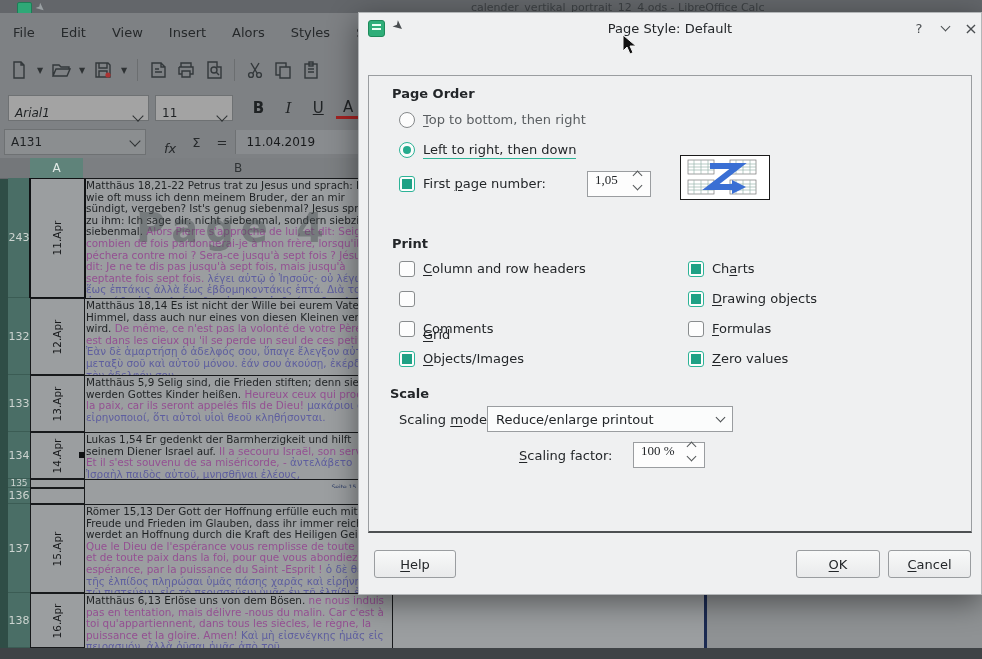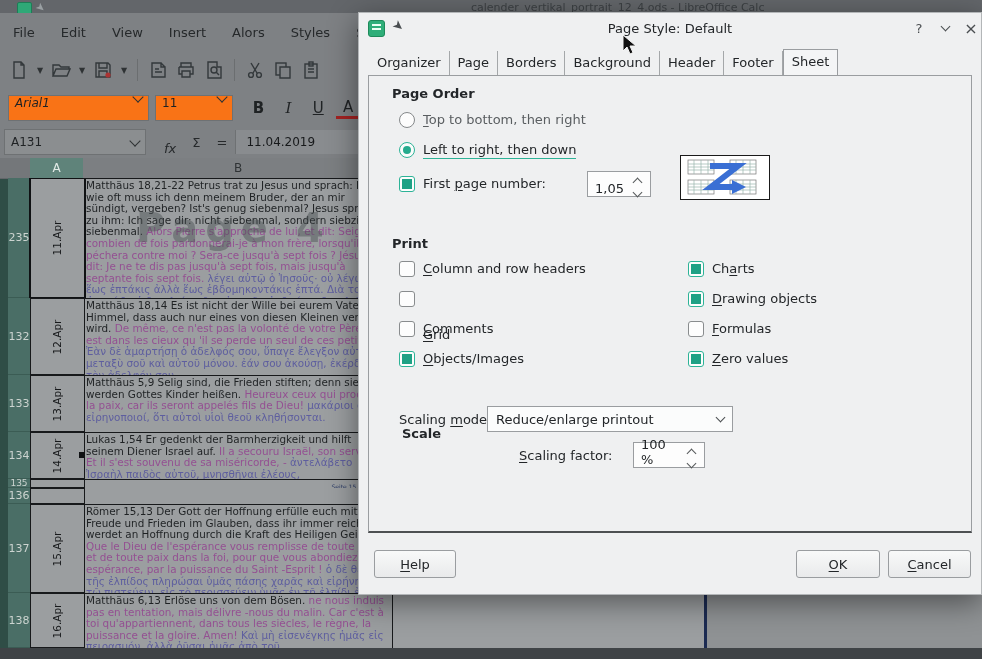--- a/index.html
+++ b/index.html
@@ -13,21 +13,21 @@
   #win-appicon{left:17px;top:2px;width:13px;height:12px;background:#2fa877;border-radius:2px;border:1px solid #1d7d56;}
   #win-pin{left:36px;top:1px;color:#9aa0a3;font-size:11px;transform:rotate(40deg);}
   #menubar{left:0;top:16px;width:360px;height:32px;display:flex;align-items:center;}
   .menu-item{padding:0 13px;font-size:13px;color:#26292b;}
   #toolbar1{left:6px;top:52px;width:352px;height:36px;display:flex;align-items:center;gap:2px;}
   .tbtn{width:26px;height:26px;display:flex;align-items:center;justify-content:center;}
   .tdrop{width:12px;height:26px;display:flex;align-items:center;justify-content:center;font-size:8px;color:#2e3234;}
   .tsep{width:1px;height:22px;background:#6b6e70;margin:0 5px;}
   .ticon{stroke:#33383b;fill:none;stroke-width:1.4;}
   #toolbar2{left:8px;top:92px;width:352px;height:32px;display:flex;align-items:center;gap:6px;}
-  .combo{height:24px;background:#f97316;border:1px solid #6e7173;display:flex;align-items:flex-start;justify-content:space-between;padding:0 6px;font-size:12px;color:#1f2224;}
+  .combo{height:24px;background:#a3a3a3;border:1px solid #6e7173;display:flex;align-items:flex-end;justify-content:space-between;padding:0 6px;font-size:12px;color:#1f2224;}
   .chev{width:7px;height:7px;border-right:1.6px solid #2e3234;border-bottom:1.6px solid #2e3234;transform:rotate(45deg);margin-top:-3px;}
   .fmtbtn{width:24px;height:24px;display:flex;align-items:center;justify-content:center;font-size:15px;color:#1f2224;}
   #formulabar{left:0;top:128px;width:770px;height:28px;display:flex;align-items:center;}
   #namebox{width:128px;height:24px;margin-left:4px;background:#8b8e90;border:1px solid #6e7173;display:flex;align-items:center;justify-content:space-between;padding:0 6px;font-size:12px;color:#1f2224;}
   .fsym{font-size:13px;color:#26292b;padding:0 8px;}
   #formula-input{flex:1;height:24px;background:#898c8f;border-left:1px solid #6e7173;display:flex;align-items:center;padding-left:10px;font-size:12px;color:#17191b;}
 
   
   #grid-area{left:0;top:158px;width:982px;height:490px;background:#9b9ea0;overflow:hidden;}
   #outside-page{left:707px;top:0;width:275px;height:490px;background:#8f9294;}
@@ -69,21 +69,21 @@
   .heading{position:absolute;font-size:13px;font-weight:bold;color:#232629;}
   .lbl{position:absolute;font-size:13px;color:#232629;white-space:nowrap;}
   .lbl u, .btn u{text-decoration:underline;text-underline-offset:2px;text-decoration-thickness:1px;}
   .focus-underline{border-bottom:1px solid #2db397;padding-bottom:1px;}
   .radio{position:absolute;width:16px;height:16px;border-radius:50%;border:1px solid #85888a;background:#fcfcfc;box-sizing:border-box;}
   [data-state="selected"].radio{border-color:#2db397;}
   [data-state="selected"].radio::after{content:"";position:absolute;left:3px;top:3px;width:8px;height:8px;border-radius:50%;background:#26ab8e;}
   .cb{position:absolute;width:16px;height:16px;border-radius:3px;border:1px solid #898c8e;background:#fdfdfd;box-sizing:border-box;}
   [data-state="checked"].cb{border-color:#2db397;}
   [data-state="checked"].cb::after{content:"";position:absolute;left:2px;top:2px;width:10px;height:10px;background:#1fa185;}
-  .spin{position:absolute;background:#fdfdfd;border:1px solid #9a9da0;box-sizing:border-box;display:flex;align-items:flex-end;}
+  .spin{position:absolute;background:#fdfdfd;border:1px solid #9a9da0;box-sizing:border-box;display:flex;align-items:flex-start;font-family:Liberation Serif, serif;}
   .spin .val{flex:1;padding-left:7px;font-size:13px;color:#232629;}
   .spin .arrows{width:18px;display:flex;flex-direction:column;align-items:center;gap:3px;padding-right:4px;}
   .chev-up{width:6px;height:6px;border-left:1.5px solid #55585a;border-top:1.5px solid #55585a;transform:rotate(45deg);}
   .chev-dn{width:6px;height:6px;border-right:1.5px solid #55585a;border-bottom:1.5px solid #55585a;transform:rotate(45deg);}
   .dropdown{position:absolute;background:#fbfcfc;border:1px solid #9a9da0;box-sizing:border-box;display:flex;align-items:center;justify-content:space-between;padding:0 8px;font-size:13px;color:#232629;}
   .btn{position:absolute;height:28px;background:linear-gradient(#f8f9f9,#e9eaeb);border:1px solid #9a9da0;border-radius:3px;display:flex;align-items:center;justify-content:center;font-size:13px;color:#232629;box-sizing:border-box;}
   #preview-box{left:311px;top:79px;}
   #cursor{left:622px;top:34px;z-index:20;pointer-events:none;}
 </style>
 </head>
@@ -200,21 +200,21 @@
     <div class="abs" id="pagebreak-line"></div>
     <div class="abs" id="leftstrip"></div>
 
     <div class="abs" id="colheads">
       <div class="colhead abs" id="corner-box"></div>
       <div class="colhead" id="colhead-a">A</div>
       <div class="colhead" id="colhead-b">B</div>
     </div>
 
     <div class="srow" style="top:20px;height:120px;">
-      <div class="rowhead">235</div>
+      <div class="rowhead">243</div>
       <div class="cellA sel-cell">
           <span class="rot">11.Apr</span>
         </div>
       <div class="cellB"><span class="de">Matthäus 18,21-22 Petrus trat zu Jesus und sprach: Herr, wie oft muss ich denn meinem Bruder, der an mir sündigt, vergeben? Ist's genug siebenmal? Jesus sprach zu ihm: Ich sage dir: nicht siebenmal, sondern siebzigmal siebenmal. </span><span class="fr">Alors Pierre s'approcha de lui, et dit: Seigneur, combien de fois pardonnerai-je à mon frère, lorsqu'il péchera contre moi ? Sera-ce jusqu'à sept fois ?  Jésus lui dit: Je ne te dis pas jusqu'à sept fois, mais jusqu'à septante fois sept fois. </span><span class="gr">λέγει αὐτῷ ὁ Ἰησοῦς· οὐ λέγω σοι ἕως ἑπτάκις ἀλλὰ ἕως ἑβδομηκοντάκις ἑπτά.  Διὰ τοῦτο ὡμοιώθη ἡ βασιλεία τῶν οὐρανῶν ἀνθρώπῳ βασιλεῖ, ὃς ἠθέλησεν συνᾶραι λόγον μετὰ τῶν δούλων αὐτοῦ.</span></div>
     </div>
 
     <div class="srow" style="top:140px;height:77px;">
       <div class="rowhead">132</div>
       <div class="cellA">
           <span class="rot">12.Apr</span>
@@ -279,29 +279,20 @@
       <div id="dlg-icon"></div>
       <div id="dlg-pin">➤</div>
       <div id="dlg-title">Page Style: Default</div>
       <div class="dlg-tbtn" id="dlg-help-btn">?</div>
       <div class="dlg-tbtn" id="dlg-shade-btn">
           <span class="chev-sm"></span>
         </div>
       <div class="dlg-tbtn" id="dlg-close-btn" style="font-size:16px;">×</div>
     </div>
 
-    <div class="abs" id="tabstrip">
-      <span class="tab">Organizer</span>
-      <span class="tab">Page</span>
-      <span class="tab">Borders</span>
-      <span class="tab">Background</span>
-      <span class="tab">Header</span>
-      <span class="tab">Footer</span>
-      <span class="tab active">Sheet</span>
-    </div>
 
     <div class="abs" id="panel">
 
       <div class="heading" style="left:23px;top:10px;">Page Order</div>
       <div class="radio" style="left:30px;top:36px;" data-state="unselected"></div>
       <div class="lbl" style="left:54px;top:36px;color:#5a5e61;"><u>T</u>op to bottom, then right</div>
       <div class="radio" style="left:30px;top:66px;" data-state="selected"></div>
       <div class="lbl focus-underline" style="left:54px;top:66px;">Left to right, then down</div>
       <div class="cb" style="left:30px;top:100px;" data-state="checked"></div>
       <div class="lbl" style="left:54px;top:100px;">First <u>p</u>age number:</div>
@@ -339,21 +330,21 @@
       <div class="lbl" style="left:54px;top:275px;"><u>O</u>bjects/Images</div>
       <div class="cb" style="left:319px;top:185px;" data-state="checked"></div>
       <div class="lbl" style="left:343px;top:185px;">Ch<u>a</u>rts</div>
       <div class="cb" style="left:319px;top:215px;" data-state="checked"></div>
       <div class="lbl" style="left:343px;top:215px;"><u>D</u>rawing objects</div>
       <div class="cb" style="left:319px;top:245px;" data-state="unchecked"></div>
       <div class="lbl" style="left:343px;top:245px;"><u>F</u>ormulas</div>
       <div class="cb" style="left:319px;top:275px;" data-state="checked"></div>
       <div class="lbl" style="left:343px;top:275px;"><u>Z</u>ero values</div>
 
-      <div class="heading" style="left:33px;top:310px;margin-top:40px;">Scale</div>
+      <div class="heading" style="left:21px;top:310px;">Scale</div>
       <div class="lbl" style="left:30px;top:336px;">Scaling <u>m</u>ode:</div>
       <div class="dropdown" style="left:118px;top:330px;width:246px;height:26px;">
         <span>Reduce/enlarge printout</span>
         <span class="chev-sm"></span>
       </div>
       <div class="lbl" style="left:150px;top:372px;"><u>S</u>caling factor:</div>
       <div class="spin" style="left:264px;top:366px;width:72px;height:26px;">
         <span class="val">100 %</span>
         <span class="arrows">
             <span class="chev-up"></span>

